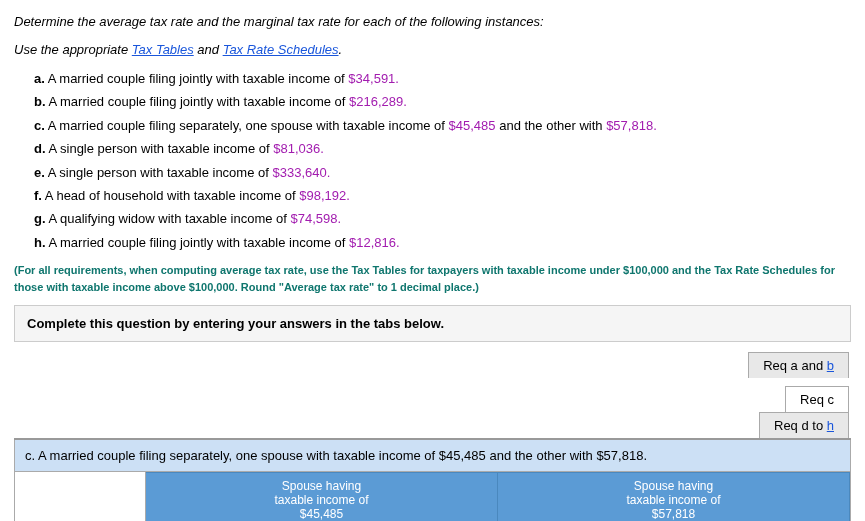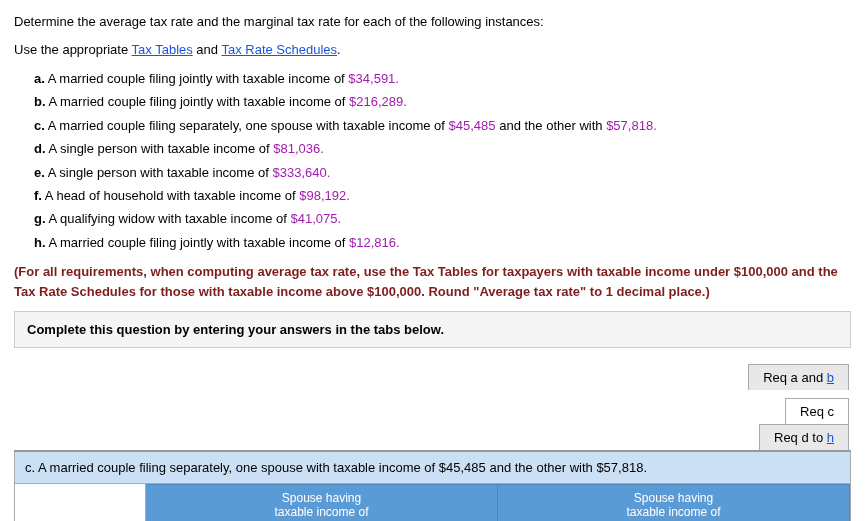--- a/index.html
+++ b/index.html
@@ -8,48 +8,49 @@
       font-size: 13px;
       background: #fff;
       color: #000;
       padding: 12px 14px;
       width: 865px;
       min-height: 521px;
     }
     .intro-text {
       margin-bottom: 8px;
       line-height: 1.5;
+      font-style: italic;
     }
     .intro-text a {
       color: #1a56db;
       text-decoration: underline;
     }
     .instances-list {
       margin: 8px 0 8px 20px;
       line-height: 1.8;
       list-style: none;
     }
     .instances-list li {
       color: #000;
     }
     .instances-list li span.blue {
       color: #a21caf;
     }
     .red-note {
-      color: #7f1d1d;
+      color: #0f766e;
       font-weight: bold;
       margin: 8px 0 10px 0;
       line-height: 1.5;
-      font-size: 13px;
+      font-size: 11px;
     }
     .complete-box {
       border: 1px solid #ccc;
       background: #f5f5f5;
       padding: 10px 12px;
-      margin-bottom: 16px;
+      margin-bottom: 10px;
       font-weight: bold;
       font-size: 13px;
     }
     .tabs-row {
       display: flex;
       align-items: flex-end;
       border-bottom: 2px solid #999;
       margin-bottom: 0;
       flex-direction: column;
     }
@@ -146,21 +147,21 @@
   <span>Use the appropriate </span><a href="#">Tax Tables</a><span> and </span><a href="#">Tax Rate Schedules</a><span>.</span>
 </div>
 
 <ul class="instances-list">
   <li><strong>a.</strong> A married couple filing jointly with taxable income of <span class="blue">$34,591.</span></li>
   <li><strong>b.</strong> A married couple filing jointly with taxable income of <span class="blue">$216,289.</span></li>
   <li><strong>c.</strong> A married couple filing separately, one spouse with taxable income of <span class="blue">$45,485</span> and the other with <span class="blue">$57,818.</span></li>
   <li><strong>d.</strong> A single person with taxable income of <span class="blue">$81,036.</span></li>
   <li><strong>e.</strong> A single person with taxable income of <span class="blue">$333,640.</span></li>
   <li><strong>f.</strong> A head of household with taxable income of <span class="blue">$98,192.</span></li>
-  <li><strong>g.</strong> A qualifying widow with taxable income of <span class="blue">$41,075.</span></li>
+  <li><strong>g.</strong> A qualifying widow with taxable income of <span class="blue">$74,598.</span></li>
   <li><strong>h.</strong> A married couple filing jointly with taxable income of <span class="blue">$12,816.</span></li>
 </ul>
 
 <div class="red-note">(For all requirements, when computing average tax rate, use the Tax Tables for taxpayers with taxable income under $100,000 and the Tax Rate Schedules for those with taxable income above $100,000. Round "Average tax rate" to 1 decimal place.)</div>
 
 <div class="complete-box">Complete this question by entering your answers in the tabs below.</div>
 
 <div class="tabs-row">
   <div class="tab">
     Req a and <span class="blue-underline">b</span>

